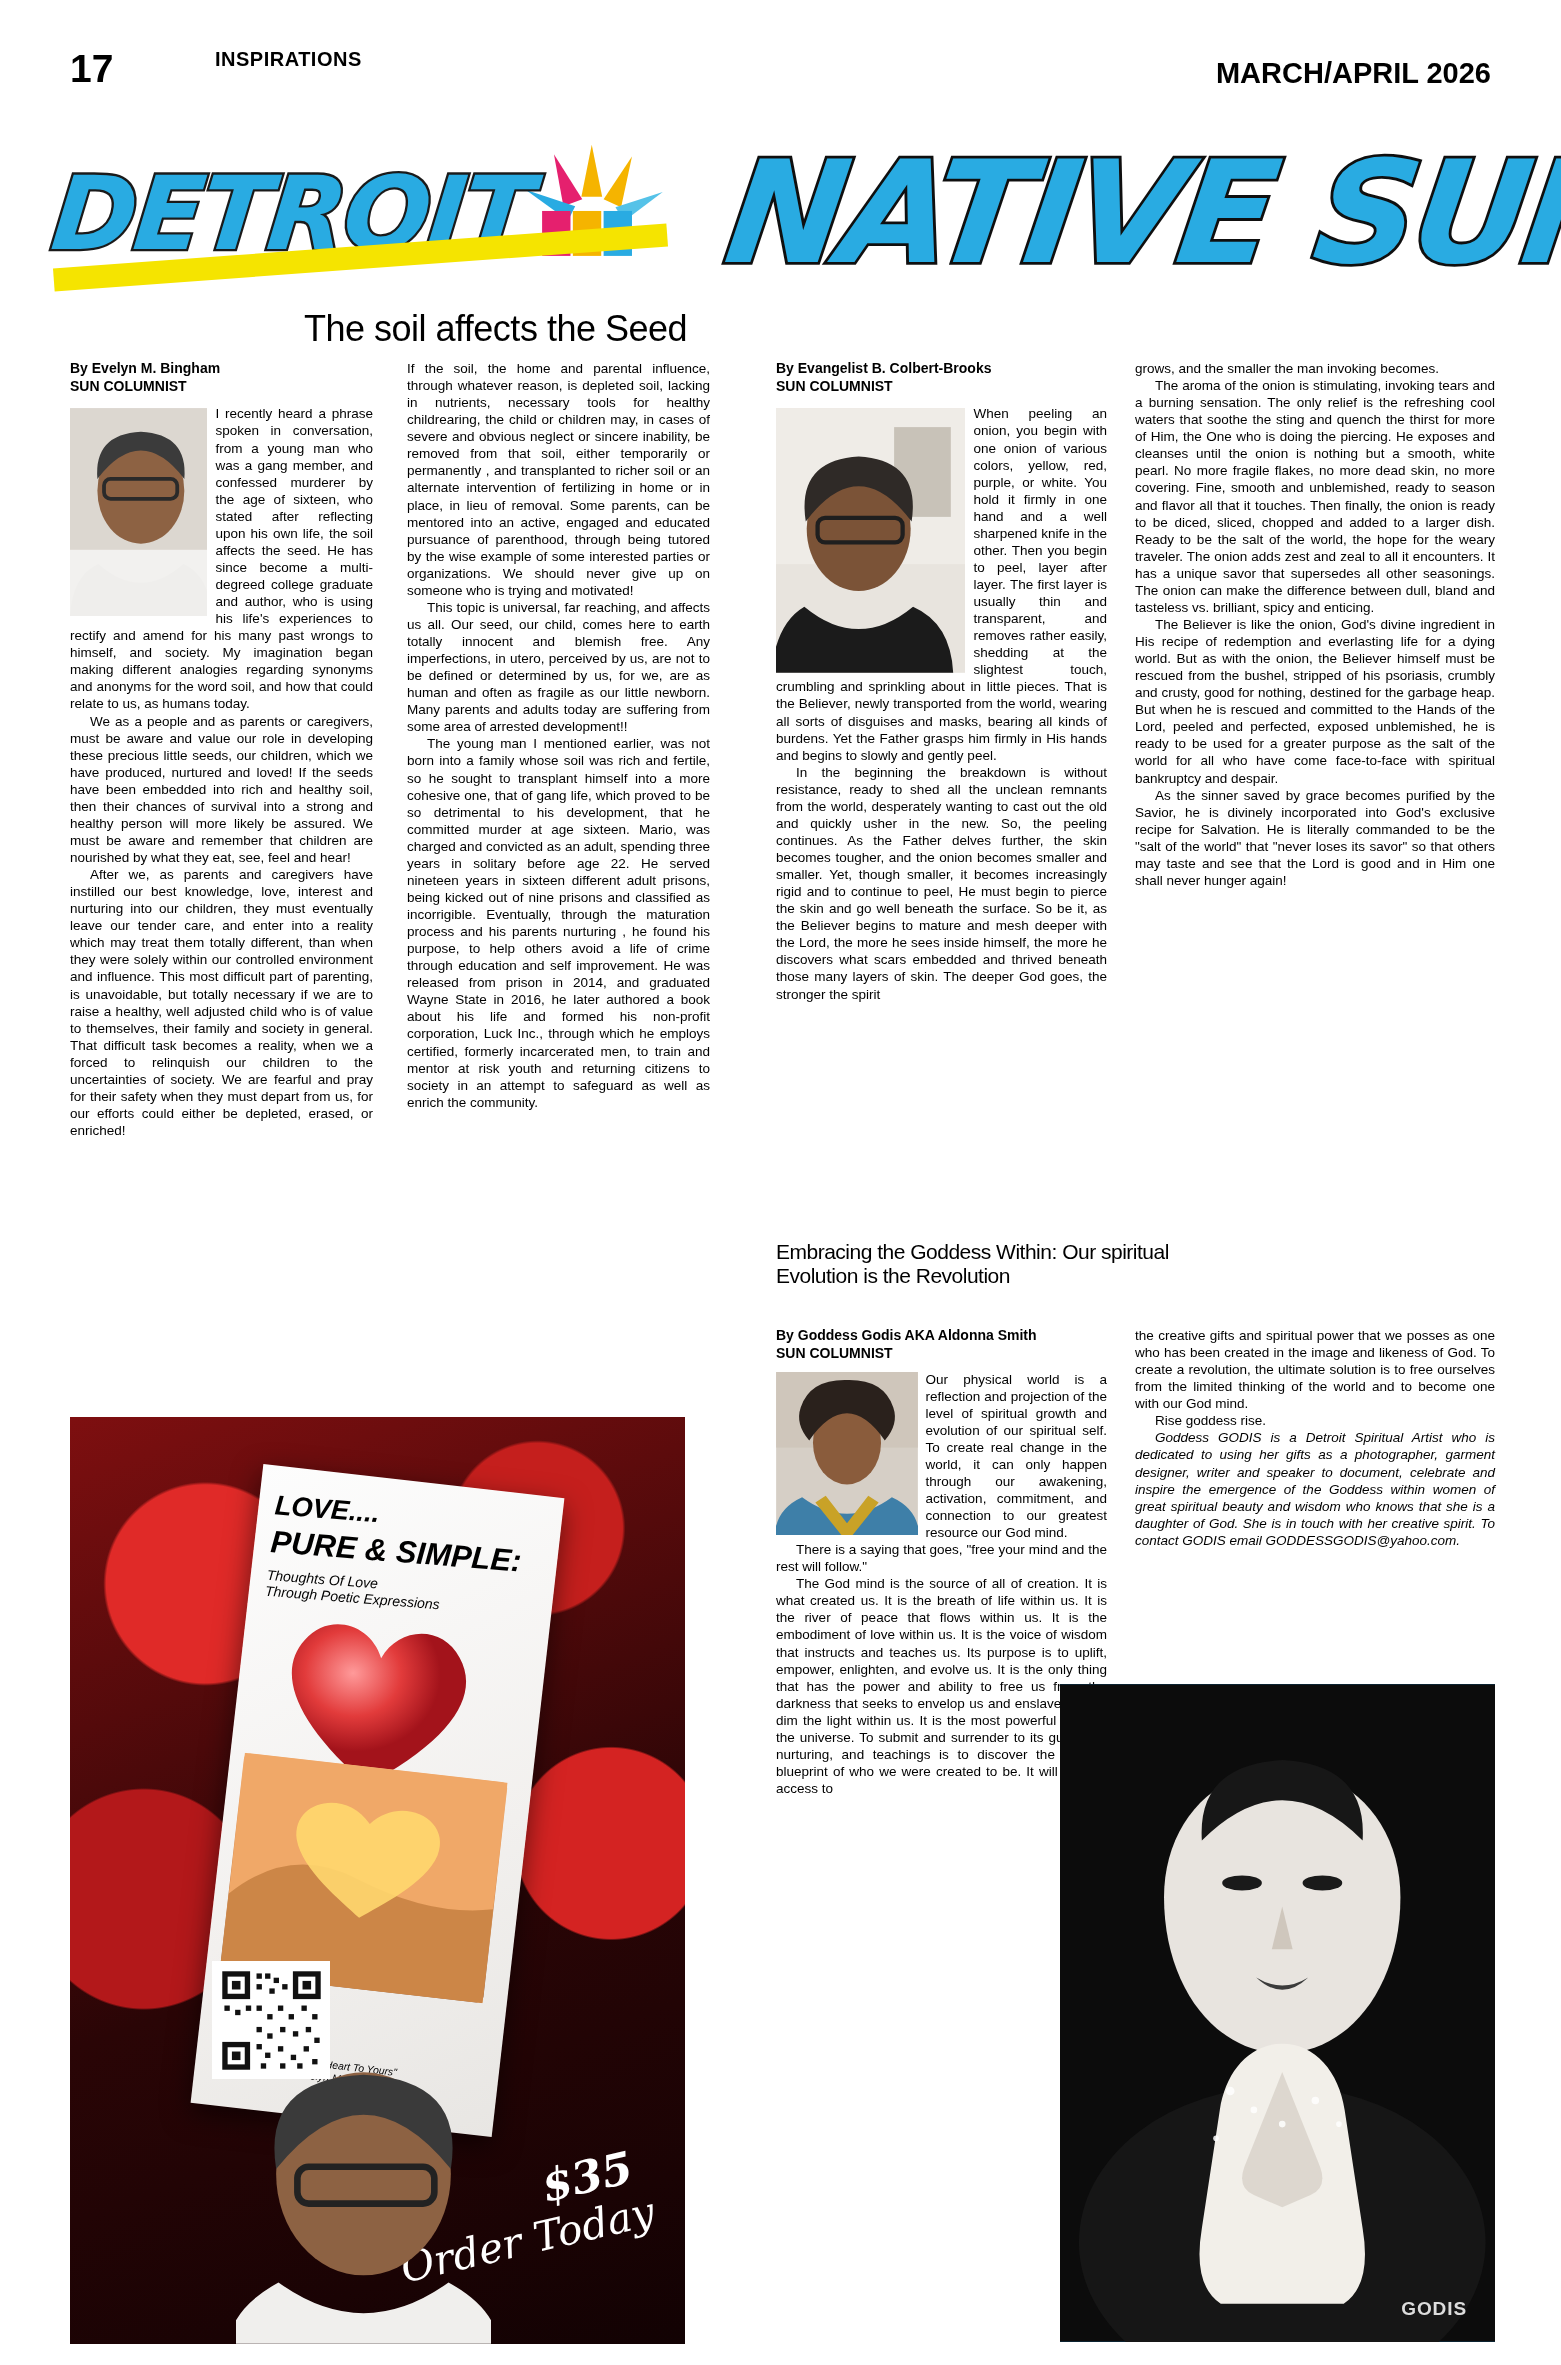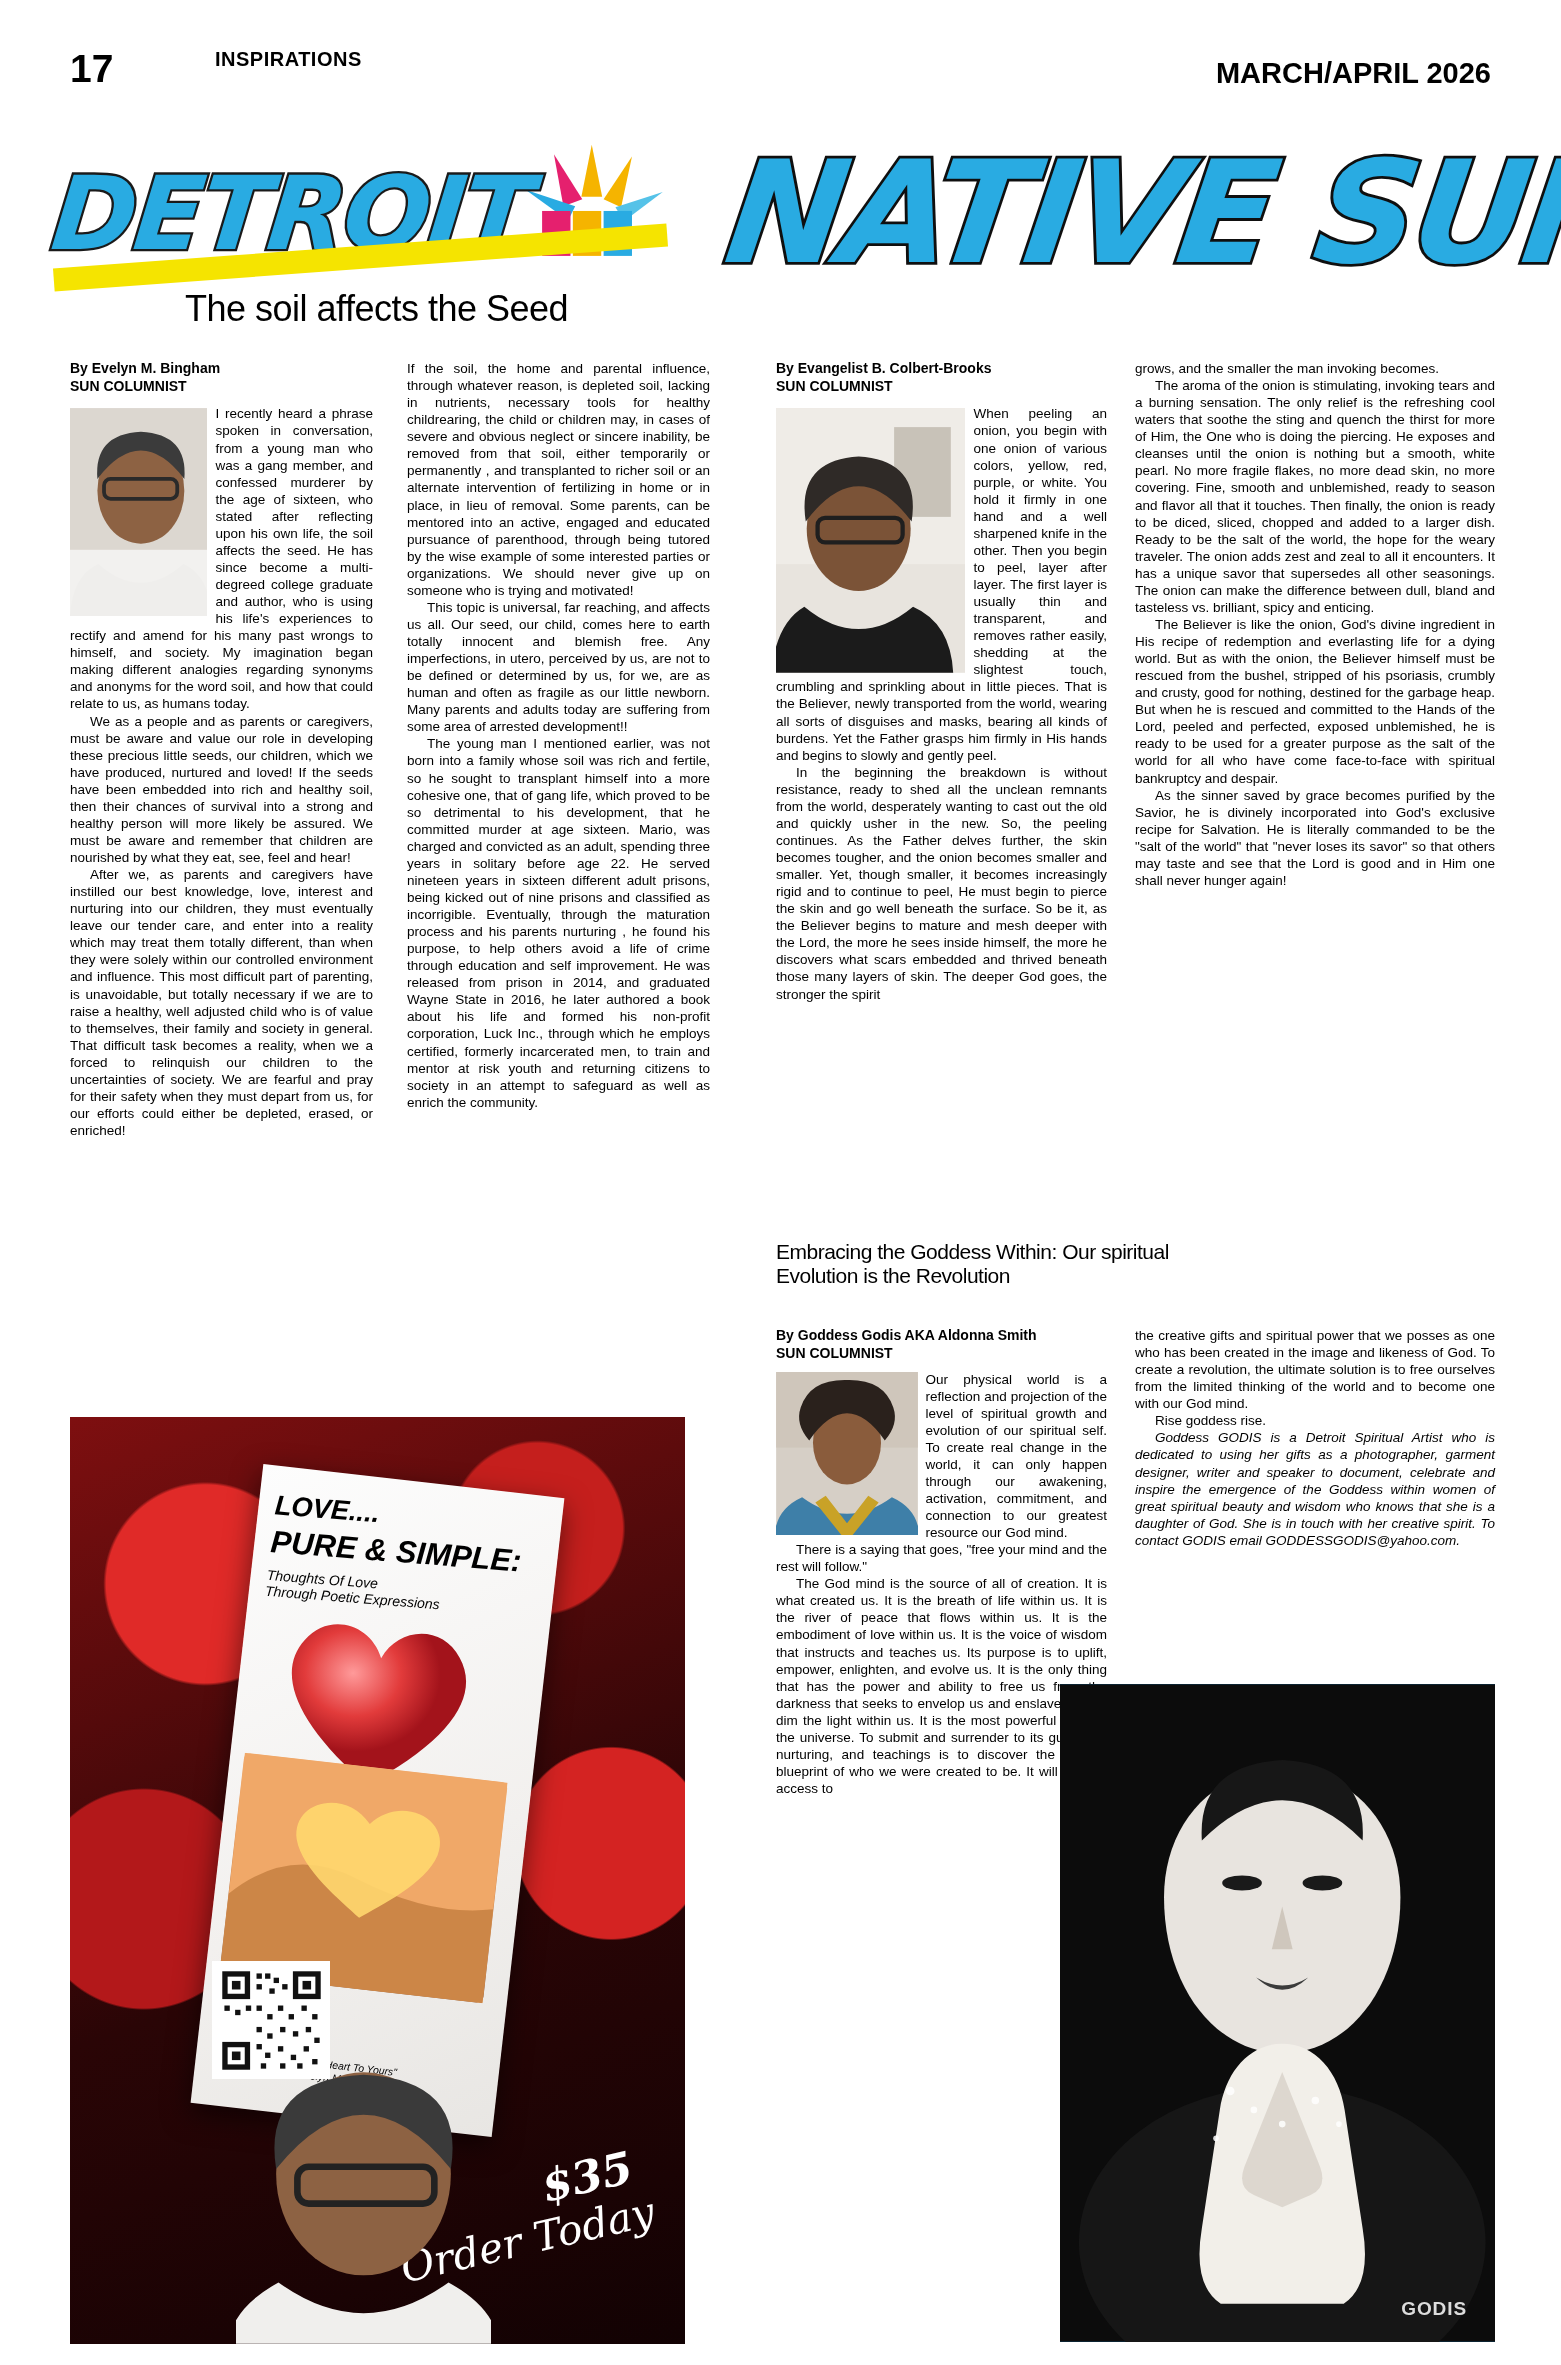--- a/index.html
+++ b/index.html
@@ -52,21 +52,21 @@
     transform:skewX(-8deg);
     white-space:nowrap;
   }
   .burst { position:absolute; left:454px; top:62px; width:199px; height:123px; }
 
   
   .headline {
     position:absolute; font-weight:400; font-family:"Liberation Sans", sans-serif;
     letter-spacing:-0.5px;
   }
-  #headline-soil { left:185px; top:288px; width:502px; text-align:left; font-size:36px; }
+  #headline-soil { left:185px; top:308px; width:502px; text-align:right; font-size:36px; }
   #headline-spiritual { left:776px; top:303px; width:719px; text-align:center; font-size:37px; }
   #headline-goddess {
     left:776px; top:1240px; width:719px; text-align:left;
     font-size:21px; line-height:1.15;
   }
 
   
   .byline { font-size:14px; font-weight:700; line-height:1.25; }
   .byline .role { font-weight:700; }
 

